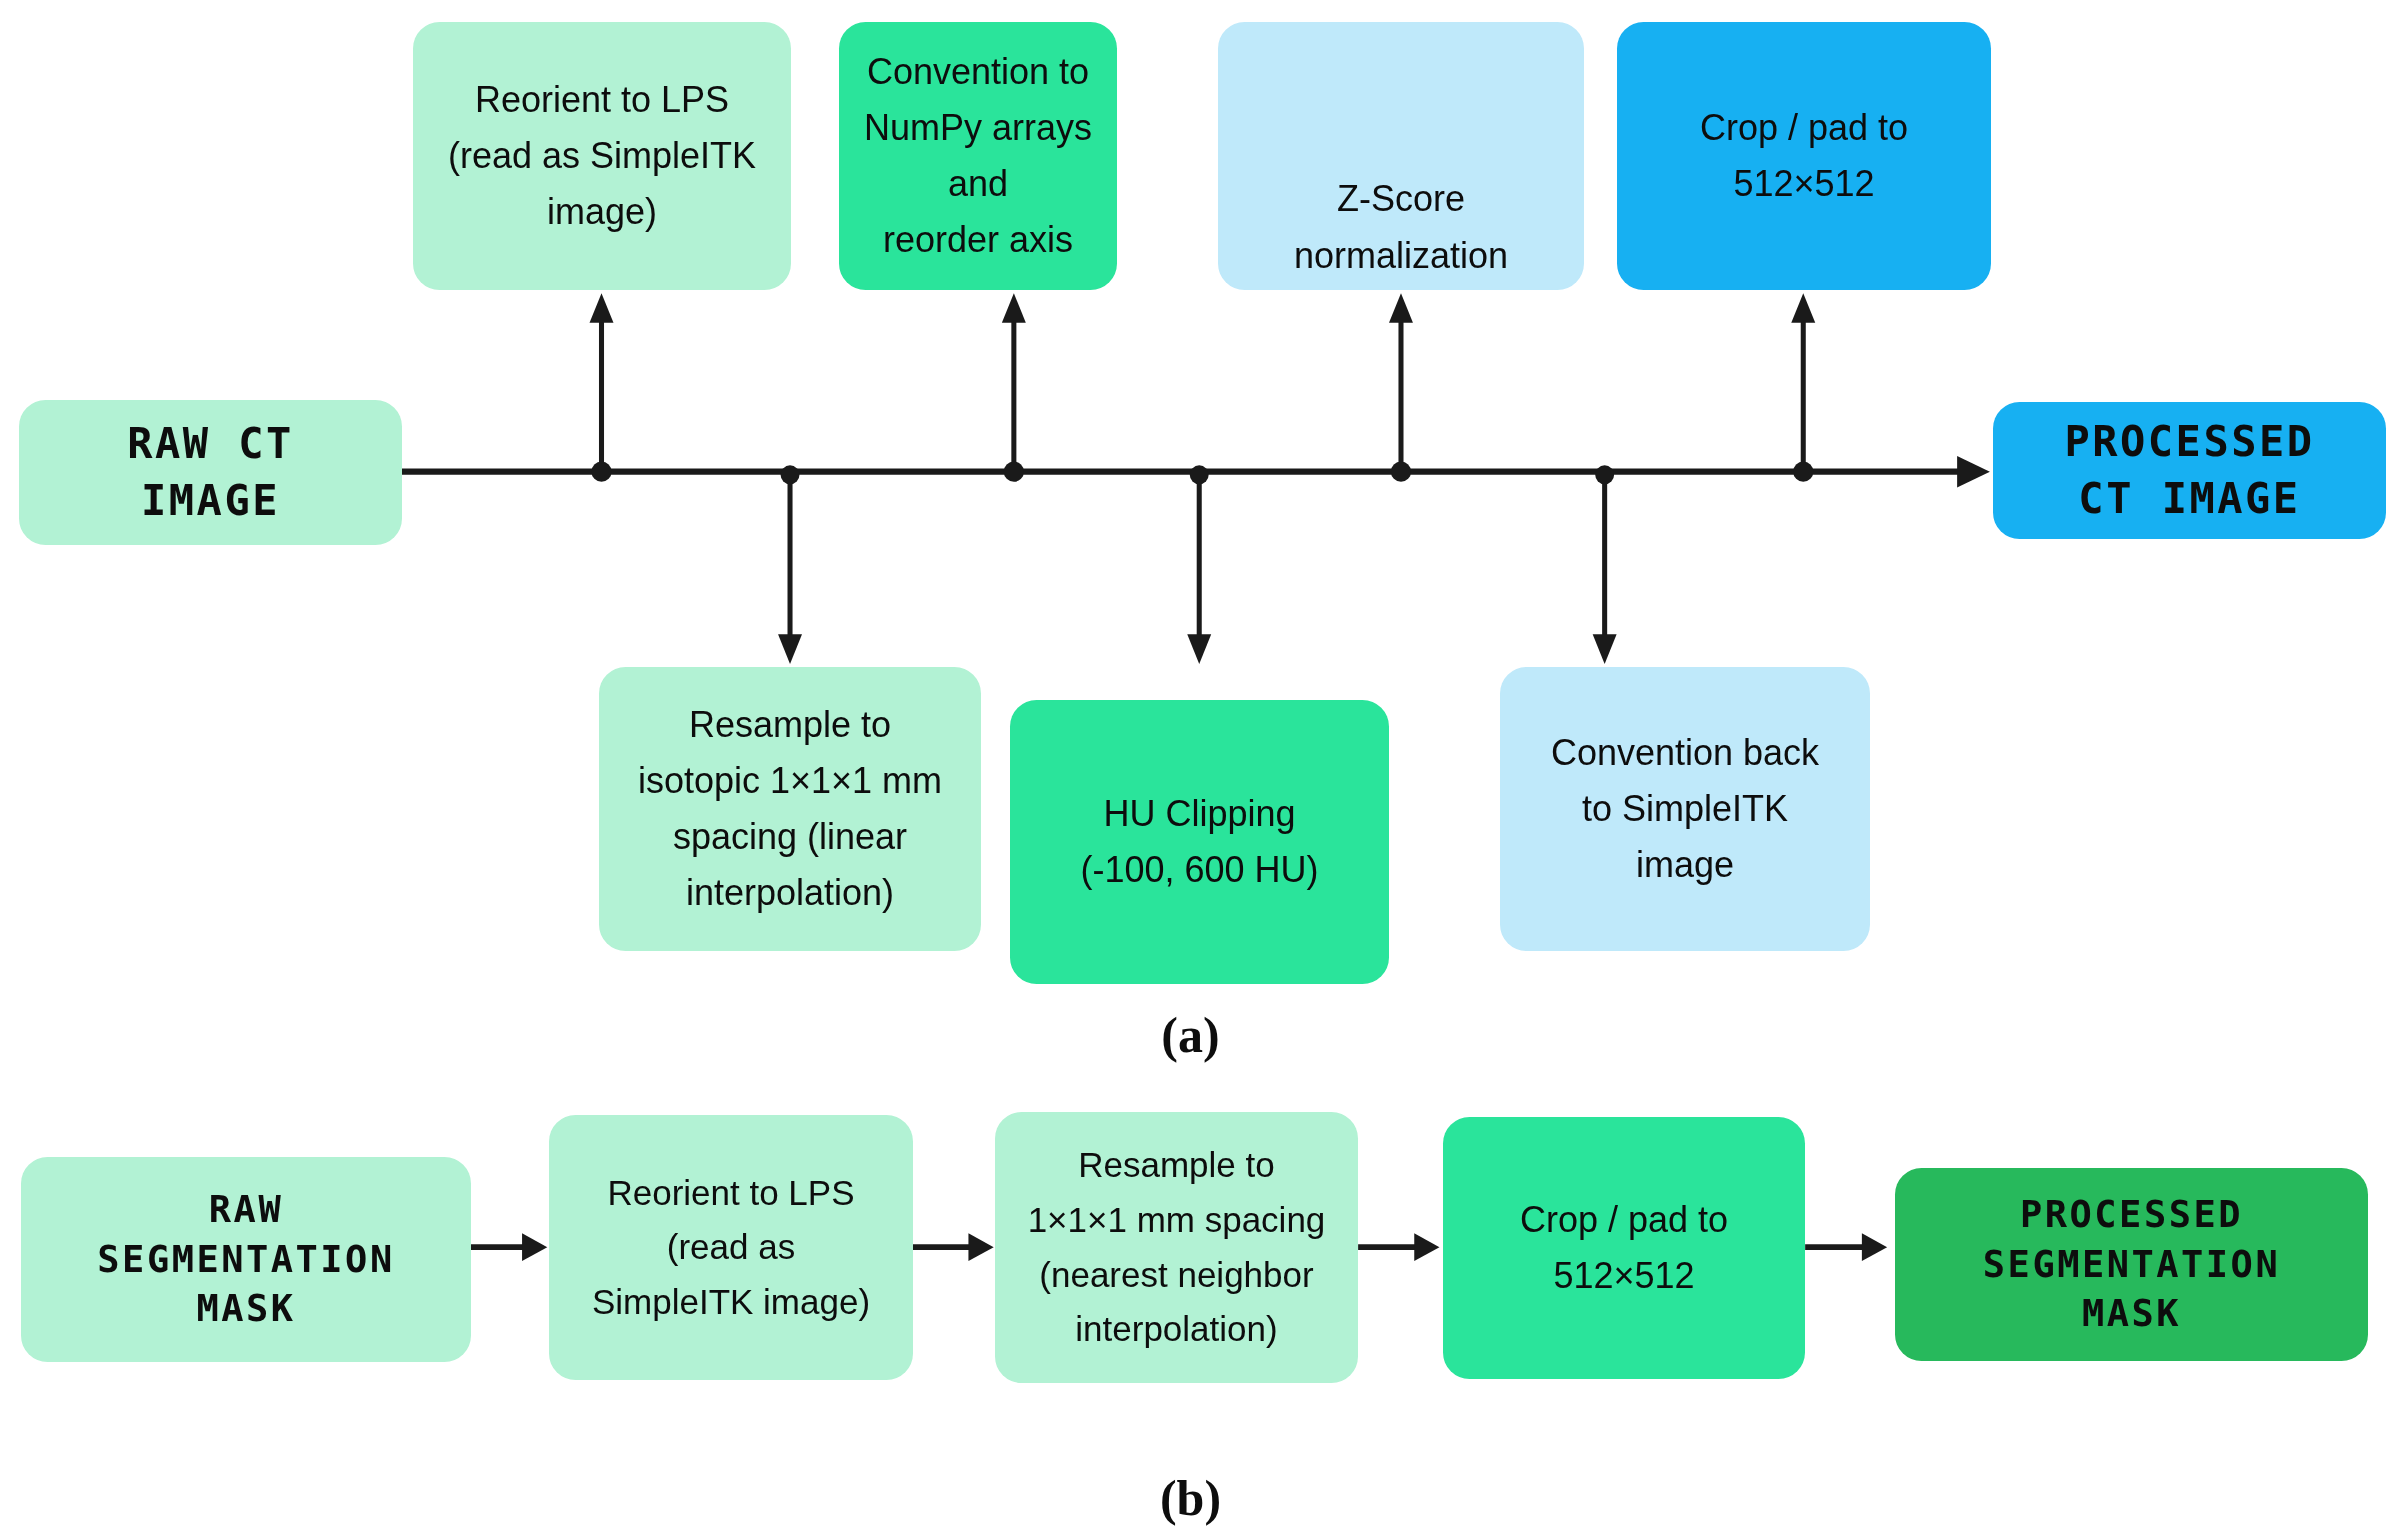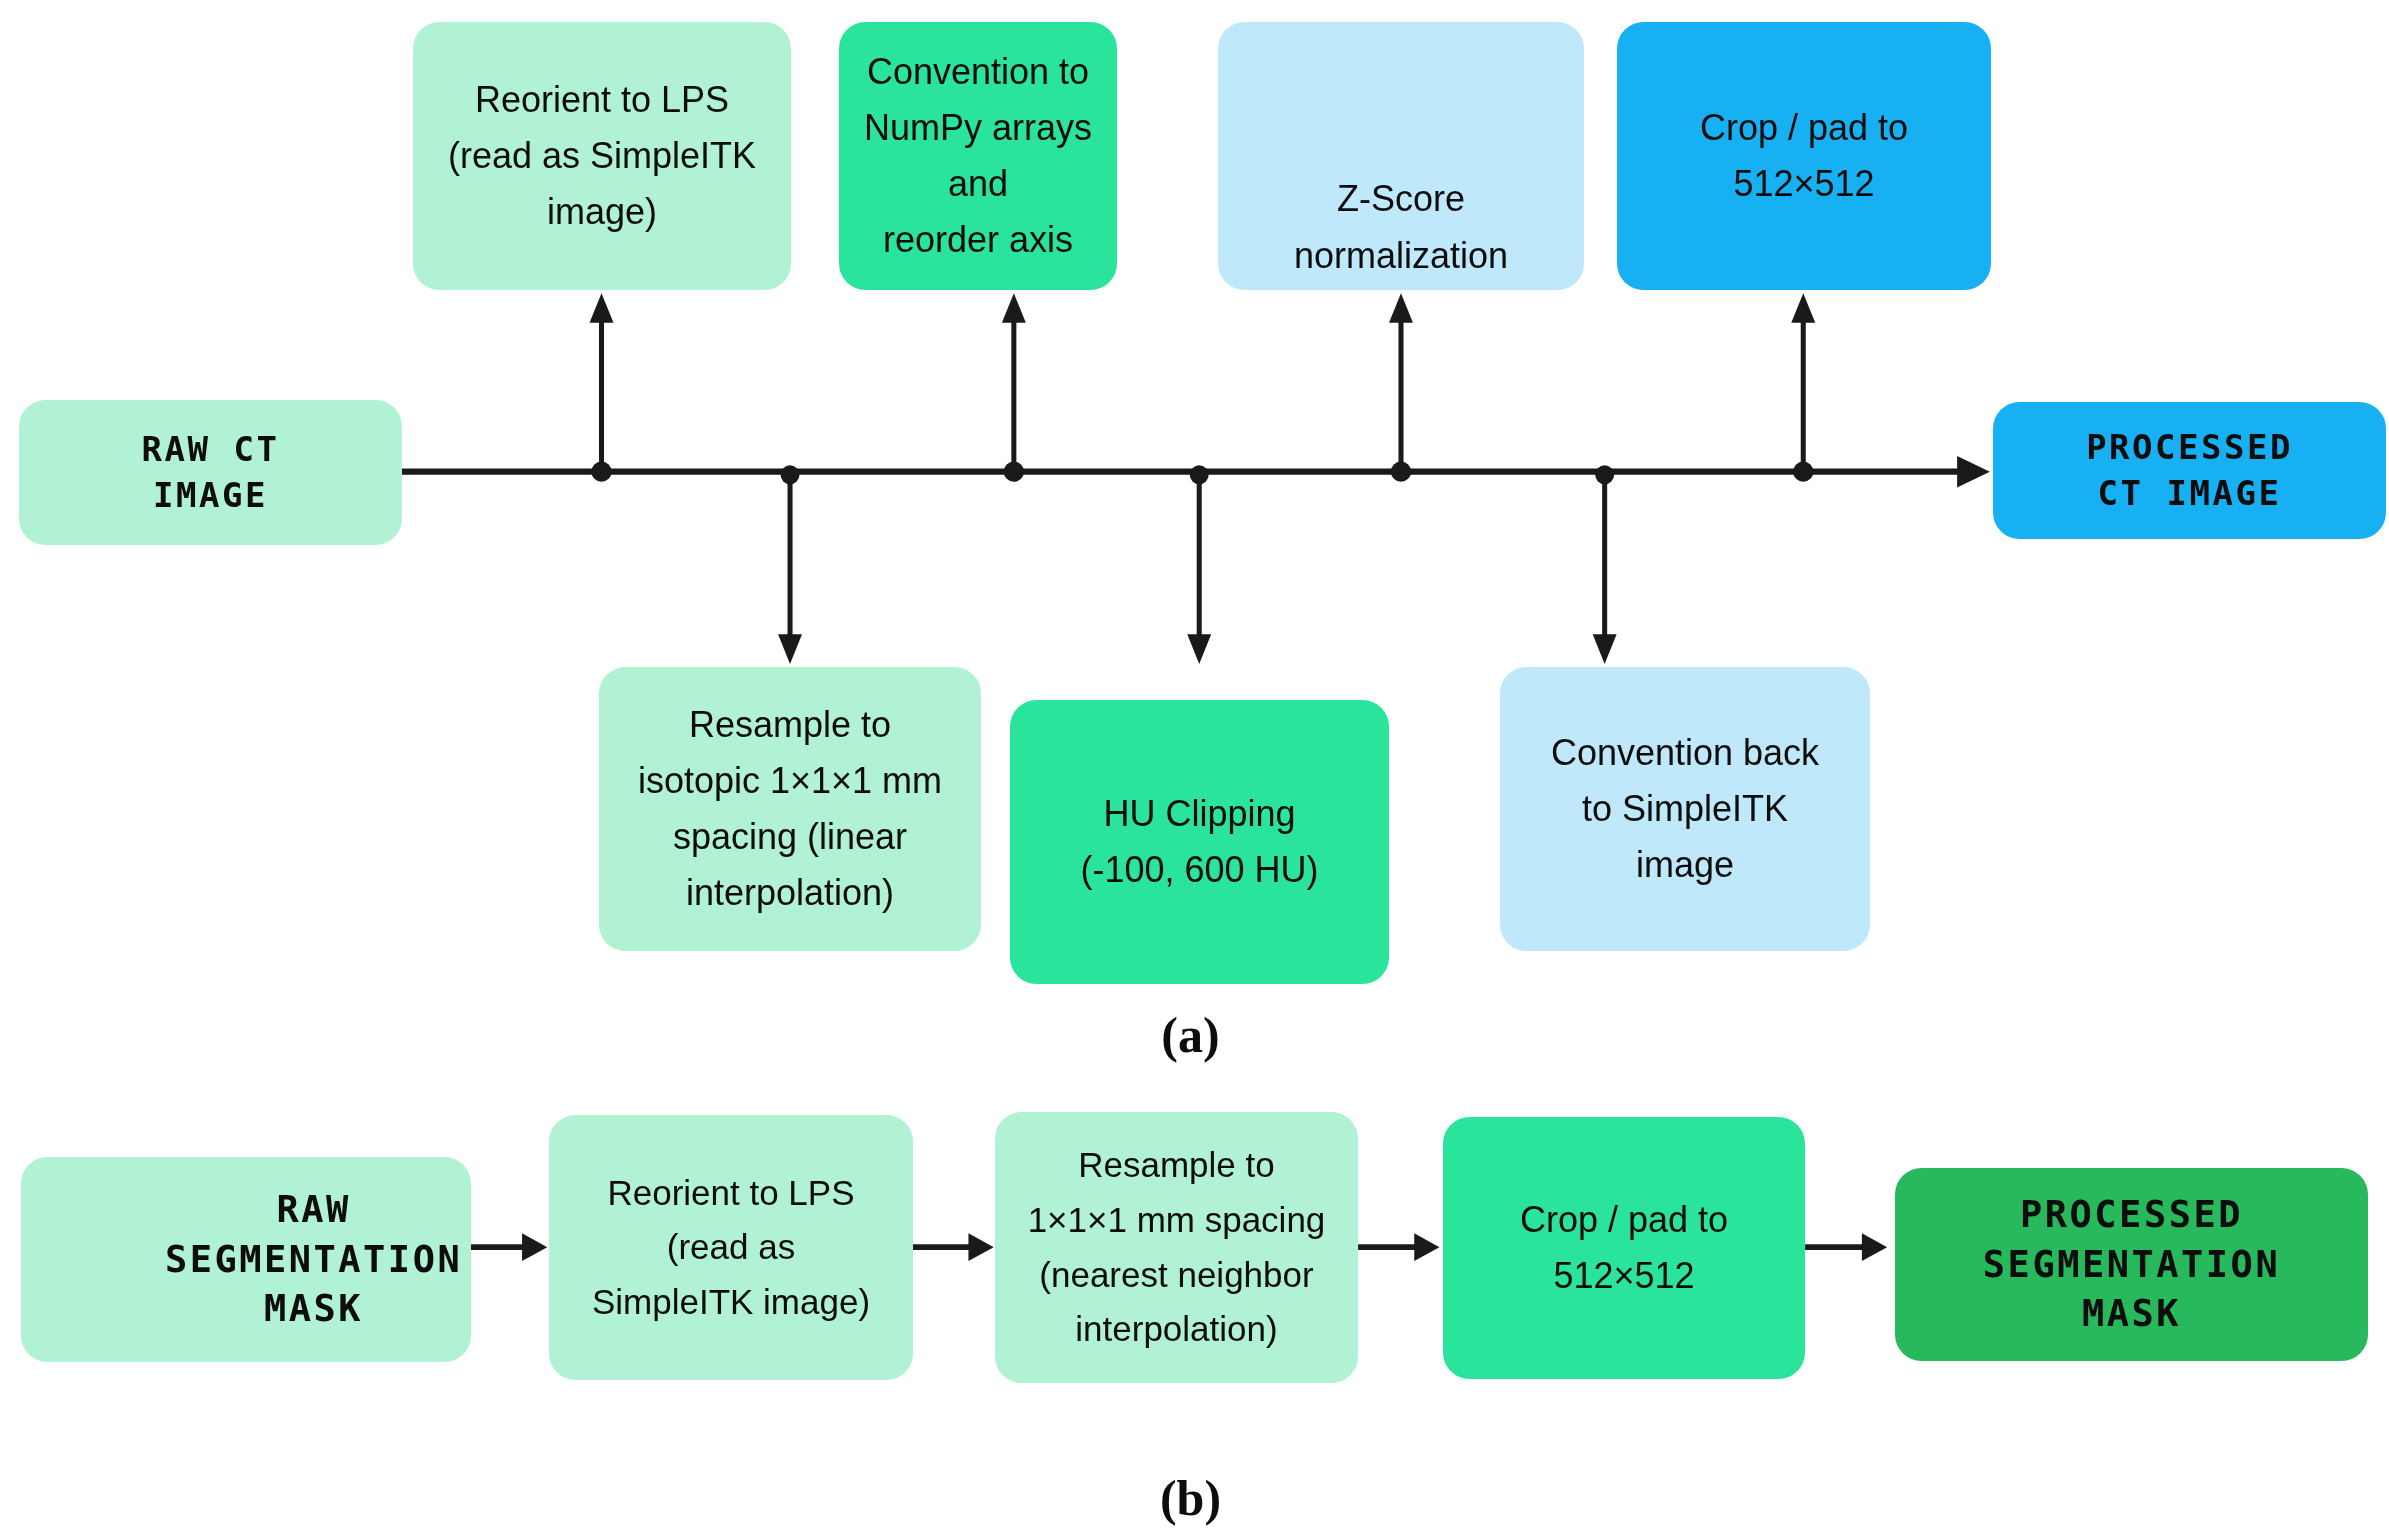--- a/index.html
+++ b/index.html
@@ -18,21 +18,21 @@
   }
   .box .txt{white-space:pre-line;}
   .step{font-size:36px; line-height:1.56; font-weight:400;}
   .terminal{font-family:"DejaVu Sans Mono","Liberation Mono",monospace; font-weight:700;}
   .terminal .txt{letter-spacing:2.5px; line-height:1.35;}
   .bg-mint{background:var(--mint);}
   .bg-green{background:var(--green);}
   .bg-lightblue{background:var(--lightblue);}
   .bg-blue{background:var(--blue);}
   .bg-darkgreen{background:var(--darkgreen);}
-  .fs62{font-size:34px;}
+  .fs62{font-size:42px;}
   .fs58{font-size:37px;}
   .fs55{font-size:35px;}
   .caption{
     position:absolute; width:189px; text-align:center;
     font-family:"Liberation Serif", serif; font-weight:700; font-size:50px;
   }
   svg line{stroke:var(--line);}
   svg circle, svg polygon{fill:var(--line);}
 </style>
 </head>
@@ -131,21 +131,21 @@
 image</span>
   </div>
 
   <div class="box terminal bg-blue fs62" style="left:1993px; top:402px; width:393px; height:137px;">
     <span class="txt">PROCESSED
 CT IMAGE</span>
   </div>
 
   <div class="caption" style="left:1096px; top:1006px;">(a)</div>
 
-  <div class="box terminal bg-mint fs58" style="left:21px; top:1157px; width:450px; height:205px;justify-content:flex-end;">
+  <div class="box terminal bg-mint fs58" style="left:21px; top:1157px; width:450px; height:205px;">
     <span class="txt">RAW
 SEGMENTATION
 MASK</span>
   </div>
 
   <div class="box step bg-mint fs55" style="left:549px; top:1115px; width:364px; height:265px;">
     <span class="txt">Reorient to LPS
 (read as
 SimpleITK image)</span>
   </div>

